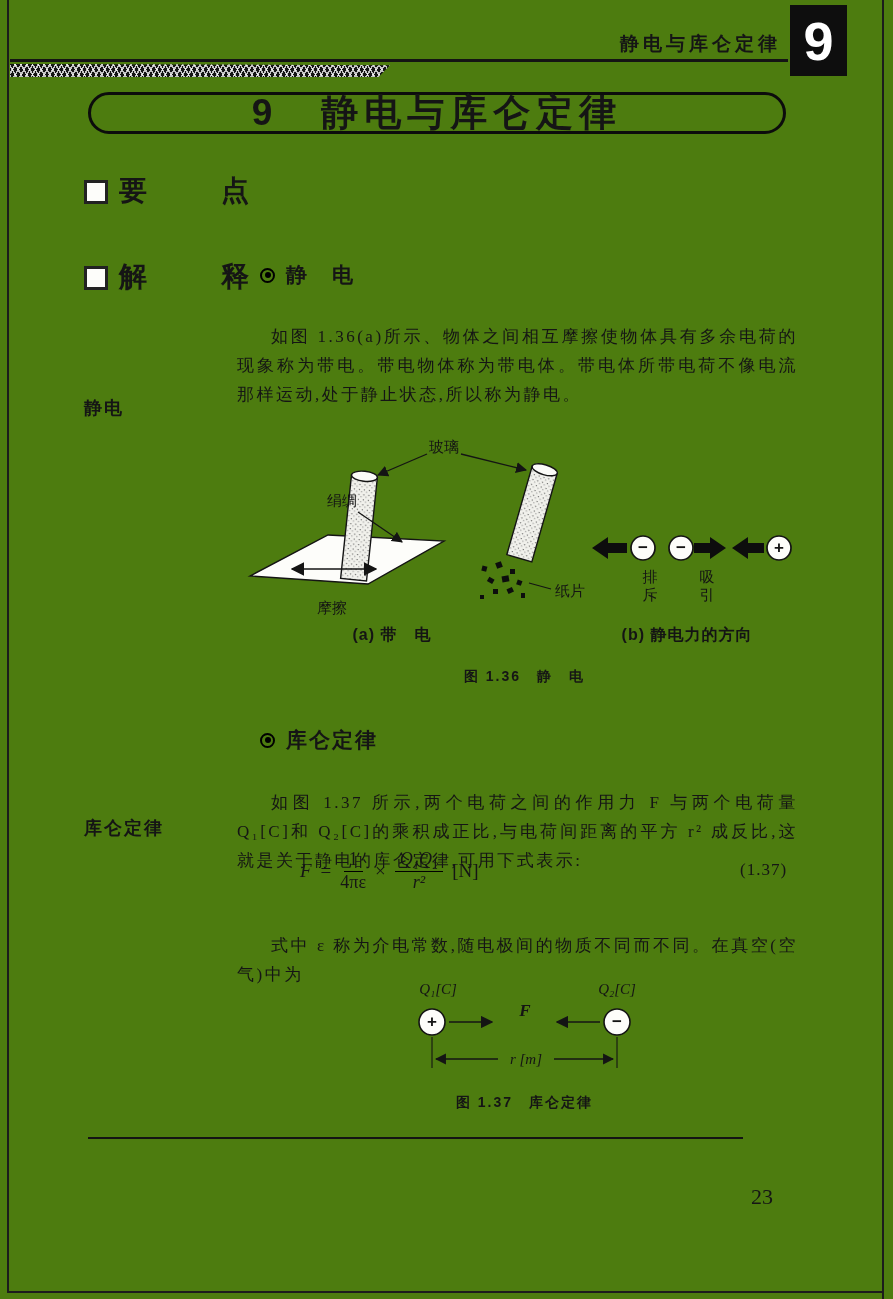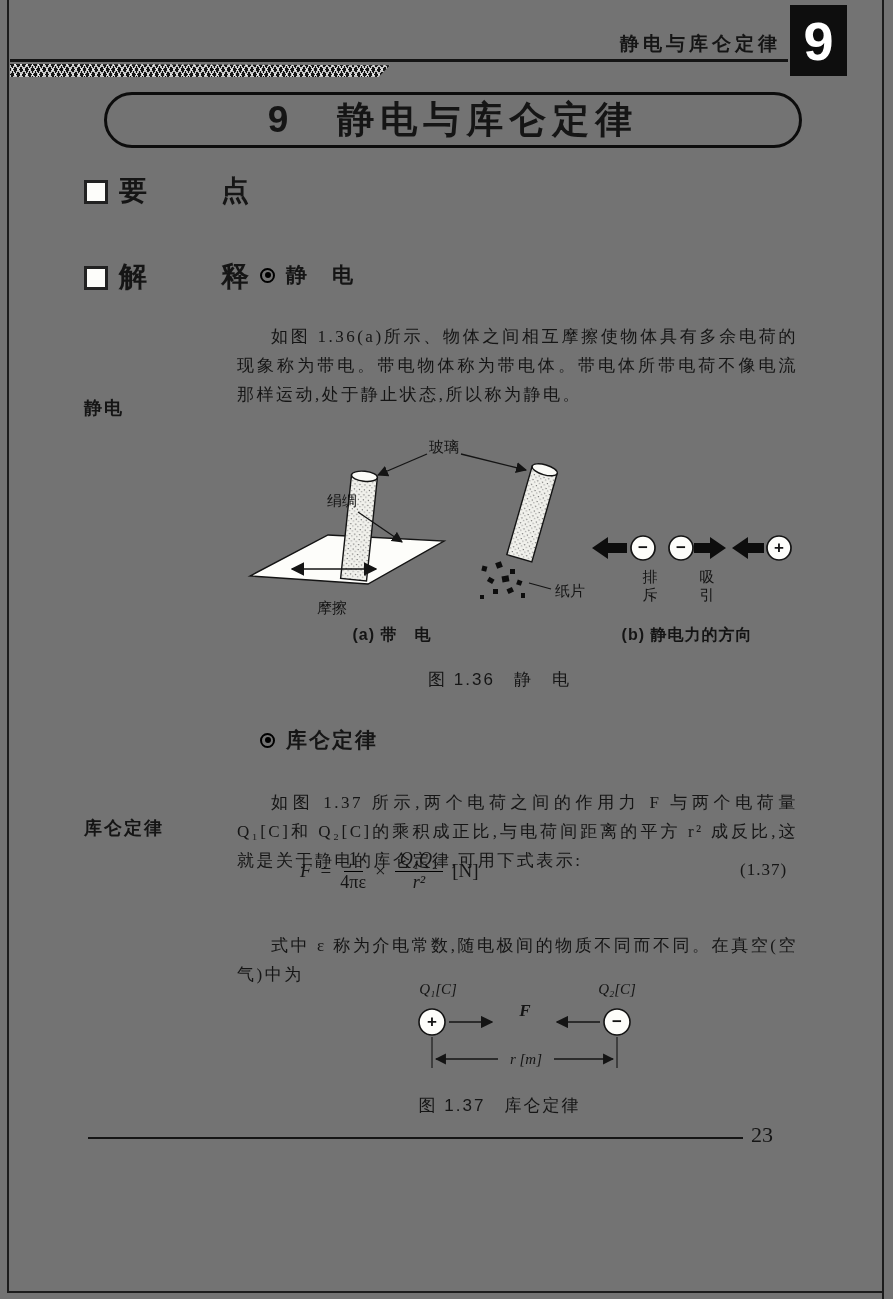--- a/index.html
+++ b/index.html
@@ -1,19 +1,19 @@
 <!DOCTYPE html>
 <html><head>
 <meta charset="utf-8">
 <style>
   * { margin:0; padding:0; box-sizing:border-box; }
   html,body { background:#e8e8e4; }
   .page {
     position:relative; width:893px; height:1299px; margin:0 auto;
-    background:#737373; color:#151515; overflow:hidden;
+    background:#4d7c0f; color:#151515; overflow:hidden;
     font-family:"Liberation Serif", serif;
   }
   
   .edge { position:absolute; background:#1c1c1c; }
   .edge-left  { left:7px;  top:0; width:2px; height:1293px; }
   .edge-right { left:882px; top:0; width:2px; height:1299px; }
   .edge-bottom{ left:7px; top:1291px; width:877px; height:2px; }
 
   
   .running-title {
@@ -31,21 +31,21 @@
     position:absolute; left:10px; top:64px; width:380px; height:13px;
     background-color:#151515;
     background-image:
       repeating-linear-gradient(60deg,  rgba(255,255,255,.75) 0 1.5px, transparent 1.5px 5px),
       repeating-linear-gradient(-60deg, rgba(255,255,255,.75) 0 1.5px, transparent 1.5px 5px);
     clip-path: polygon(0 0, 100% 10%, 97% 100%, 0 100%);
   }
 
   
   .banner {
-    position:absolute; left:104px; top:92px; width:698px; height:56px;
+    position:absolute; left:88px; top:92px; width:698px; height:42px;
     border:3px solid #0c0c0c; border-radius:29px;
     display:flex; align-items:center; justify-content:center;
     font-family:"Liberation Sans", sans-serif; font-weight:bold;
     font-size:37px; letter-spacing:6px;
   }
 
   
   .checkbox { position:absolute; width:24px; height:24px; border:3px solid #222; background:#fdfdfa; }
   .kp-box { left:84px; top:180px; }
   .ex-box { left:84px; top:266px; }
@@ -92,39 +92,39 @@
   
   .fig { position:absolute; }
   .fig136 { left:230px; top:436px; width:565px; height:225px; }
   .fig137 { left:390px; top:980px; width:280px; height:104px; }
   .fig text { font-family:"Liberation Sans", sans-serif; font-size:15px; fill:#141414; text-anchor:middle; }
   .fig text.sign { font-size:17px; font-weight:bold; }
   .fig text.subcap { font-size:16px; font-weight:bold; letter-spacing:1px; }
   .fig text.serifit { font-family:"Liberation Serif", serif; font-style:italic; }
   .fig text.force { font-size:17px; font-weight:bold; }
   .fig-caption {
-    position:absolute; left:219px; width:561px; text-align:center;
-    font-family:"Liberation Sans", sans-serif; font-weight:normal; font-size:17px; letter-spacing:2px;
+    position:absolute; left:244px; width:561px; text-align:center;
+    font-family:"Liberation Sans", sans-serif; font-weight:bold; font-size:14px; letter-spacing:2px;
   }
   .cap136 { top:668px; }
   .cap137 { top:1094px; }
 
   
   .formula {
     position:absolute; left:300px; top:849px; display:flex; align-items:center; gap:9px;
     font-size:19px;
   }
   .f-var { font-style:italic; }
   .frac { display:inline-flex; flex-direction:column; align-items:center; line-height:1.2; font-size:18px; }
   .frac .num { padding:0 5px; border-bottom:1.6px solid #000; }
   .eq-number { position:absolute; left:740px; top:860px; font-size:17px; letter-spacing:1px; }
 
   
   .footer-rule { position:absolute; left:88px; top:1137px; width:655px; height:2px; background:#141414; }
-  .page-number { position:absolute; left:751px; top:1122px; font-size:22px; }
+  .page-number { position:absolute; left:751px; top:1184px; font-size:22px; }
 </style>
 </head>
 <body>
 
 <div class="page">
 
   <div class="edge edge-left"></div>
   <div class="edge edge-right"></div>
   <div class="edge edge-bottom"></div>
 

